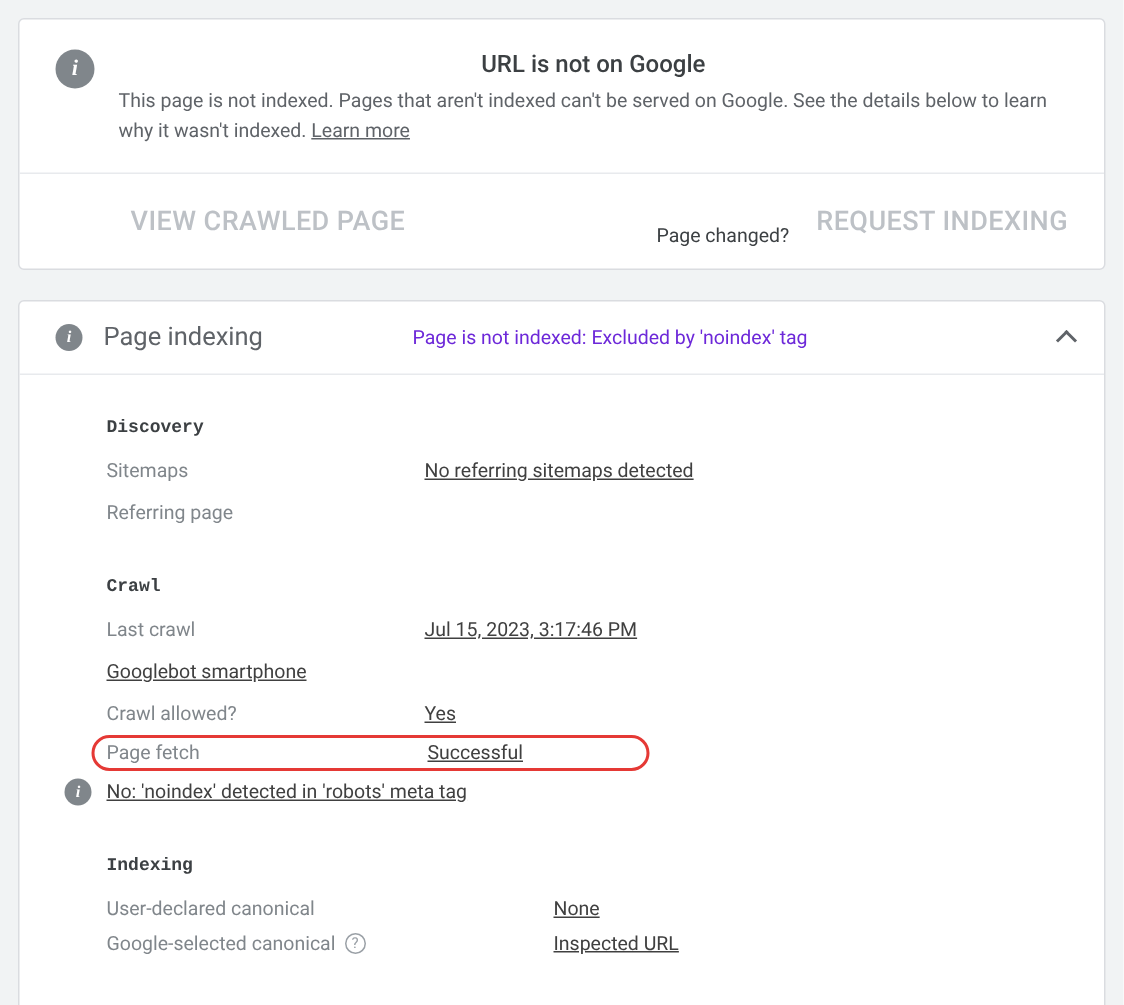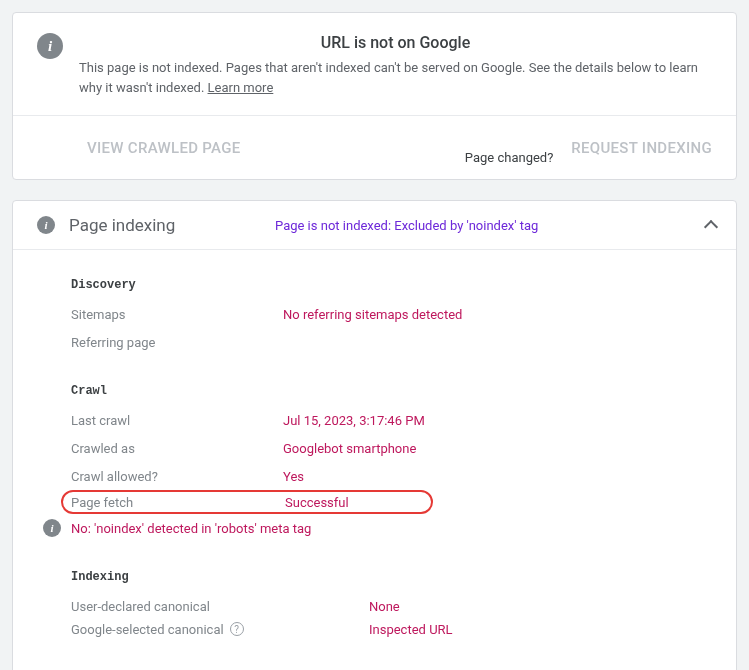--- a/index.html
+++ b/index.html
@@ -40,21 +40,21 @@
   }
   .status-title { font-size: 16px; font-weight: 500; color: #3c4043; margin-bottom: 6px; text-align: center; }
   .status-desc { font-size: 13px; color: #5f6368; line-height: 1.5; }
   .status-desc a { color: #5f6368; text-decoration: underline; }
   .card-divider { border-top: 1px solid #e8eaed; }
   .action-row {
     display: flex; align-items: center; justify-content: space-between;
     padding: 14px 24px 14px 74px;
   }
   .btn-flat {
-    font-size: 15px; font-weight: 500; letter-spacing: 0.3px;
+    font-size: 18px; font-weight: 500; letter-spacing: 0.3px;
     color: #bdc1c6; text-transform: uppercase; cursor: default;
   }
   .action-right { display: flex; align-items: center; gap: 18px; }
   .action-label { font-size: 13px; color: #3c4043; margin-top: 20px; }
   
   .accordion-header {
     display: flex; align-items: center; gap: 14px;
     padding: 14px 20px 14px 24px;
     border-bottom: 1px solid #e8eaed;
     cursor: pointer;
@@ -63,21 +63,21 @@
   .acc-status { font-size: 13px; color: #6d28d9; flex: 1; }
   .chevron {
     width: 10px; height: 10px;
     border-left: 2px solid #5f6368; border-top: 2px solid #5f6368;
     transform: rotate(45deg); margin-top: 4px;
   }
   .panel { padding: 0 24px 0 58px; }
   .section-hdr { font-size: 12px; font-weight: 700; color: #3c4043; padding: 28px 0 8px 0; font-family: Liberation Mono, monospace; }
   .kv-row { display: flex; align-items: center; min-height: 28px; }
   .kv-label { width: 212px; font-size: 13px; color: #80868b; display: flex; align-items: center; gap: 6px; flex-shrink: 0; }
-  .kv-value { font-size: 13px; color: #be185d; }
+  .kv-value { font-size: 13px; color: #404040; text-decoration: underline; }
   .kv-row.hl {
     border: 2px solid #e53935; border-radius: 14px;
     margin-left: -10px; padding-left: 8px; min-height: 24px;
     width: 372px;
   }
   .kv-row.hl .kv-label { width: 214px; }
   .help-circle {
     width: 14px; height: 14px; border: 1.5px solid #9aa0a6; border-radius: 50%;
     display: inline-flex; align-items: center; justify-content: center;
     font-size: 10px; color: #9aa0a6;
@@ -133,21 +133,20 @@
       <div class="kv-label">Referring page</div>
       <div class="kv-value"></div>
     </div>
 
     <div class="section-hdr">Crawl</div>
     <div class="kv-row">
       <div class="kv-label">Last crawl</div>
       <div class="kv-value">Jul 15, 2023, 3:17:46 PM</div>
     </div>
     <div class="kv-row">
-      <div class="kv-label">Crawled as</div>
       <div class="kv-value">Googlebot smartphone</div>
     </div>
     <div class="kv-row">
       <div class="kv-label">Crawl allowed?</div>
       <div class="kv-value">Yes</div>
     </div>
     <div class="kv-row hl">
       <div class="kv-label">Page fetch</div>
       <div class="kv-value">Successful</div>
     </div>

